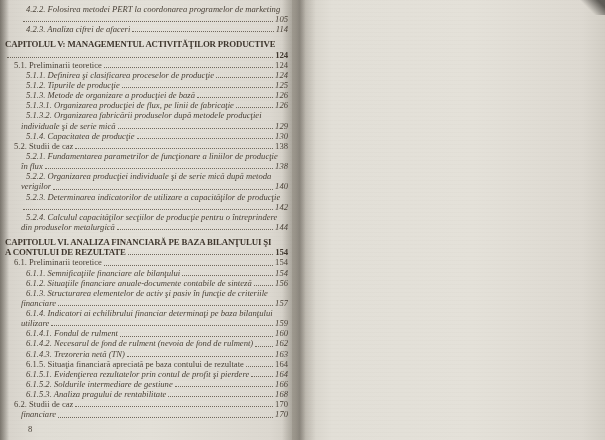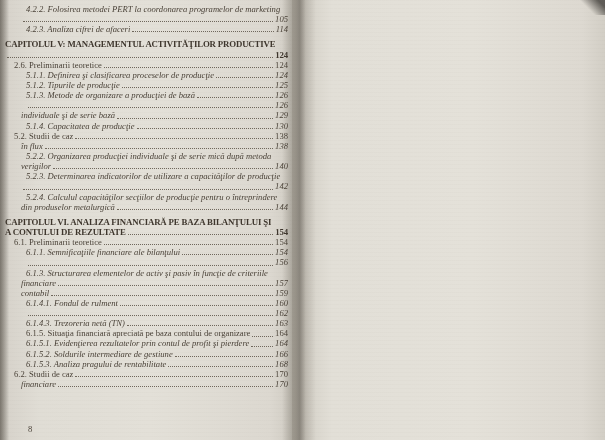--- a/index.html
+++ b/index.html
@@ -101,21 +101,21 @@
           <div class="row">
             <span class="t">CAPITOLUL V: MANAGEMENTUL ACTIVITĂŢILOR PRODUCTIVE</span>
           </div>
           <div class="row cont">
             <span class="leader"></span>
             <span class="pg">124</span>
           </div>
         </div>
         <div class="entry plain ind1">
           <div class="row">
-            <span class="t">2.6. Preliminarii teoretice</span>
+            <span class="t">5.1. Preliminarii teoretice</span>
             <span class="leader"></span>
             <span class="pg">124</span>
           </div>
         </div>
         <div class="entry italic ind2">
           <div class="row">
             <span class="t">5.1.1. Definirea şi clasificarea proceselor de producţie</span>
             <span class="leader"></span>
             <span class="pg">124</span>
           </div>
@@ -129,46 +129,53 @@
         </div>
         <div class="entry italic ind2">
           <div class="row">
             <span class="t">5.1.3. Metode de organizare a producţiei de bază</span>
             <span class="leader"></span>
             <span class="pg">126</span>
           </div>
         </div>
         <div class="entry italic ind2">
           <div class="row">
+            <span class="t">5.1.3.1. Organizarea producţiei de flux, pe linii de fabricaţie</span>
             <span class="leader"></span>
             <span class="pg">126</span>
           </div>
         </div>
         <div class="entry italic ind2">
-          <div class="row cont">
-            <span class="t">individuale şi de serie bază</span>
+          <div class="row">
+            <span class="t">5.1.3.2. Organizarea fabricării produselor după metodele producţiei</span>
+          </div>
+          <div class="row cont">
+            <span class="t">individuale şi de serie mică</span>
             <span class="leader"></span>
             <span class="pg">129</span>
           </div>
         </div>
         <div class="entry italic ind2">
           <div class="row">
             <span class="t">5.1.4. Capacitatea de producţie</span>
             <span class="leader"></span>
             <span class="pg">130</span>
           </div>
         </div>
         <div class="entry plain ind1">
           <div class="row">
             <span class="t">5.2. Studii de caz</span>
             <span class="leader"></span>
             <span class="pg">138</span>
           </div>
         </div>
         <div class="entry italic ind2">
+          <div class="row">
+            <span class="t">5.2.1. Fundamentarea parametrilor de funcţionare a liniilor de producţie</span>
+          </div>
           <div class="row cont">
             <span class="t">în flux</span>
             <span class="leader"></span>
             <span class="pg">138</span>
           </div>
         </div>
         <div class="entry italic ind2">
           <div class="row">
             <span class="t">5.2.2. Organizarea producţiei individuale şi de serie mică după metoda</span>
           </div>
@@ -216,64 +223,69 @@
         </div>
         <div class="entry italic ind2">
           <div class="row">
             <span class="t">6.1.1. Semnificaţiile financiare ale bilanţului</span>
             <span class="leader"></span>
             <span class="pg">154</span>
           </div>
         </div>
         <div class="entry italic ind2">
           <div class="row">
+            <span class="t">6.1.2. Situaţiile financiare anuale-documente contabile de sinteză</span>
             <span class="leader"></span>
             <span class="pg">156</span>
           </div>
         </div>
         <div class="entry italic ind2">
           <div class="row">
             <span class="t">6.1.3. Structurarea elementelor de activ şi pasiv în funcţie de criteriile</span>
           </div>
           <div class="row cont">
             <span class="t">financiare</span>
             <span class="leader"></span>
             <span class="pg">157</span>
           </div>
         </div>
         <div class="entry italic ind2">
-          <div class="row cont">
-            <span class="t">contabil</span>
+          <div class="row">
+            <span class="t">6.1.4. Indicatori ai echilibrului financiar determinaţi pe baza bilanţului</span>
+          </div>
+          <div class="row cont">
+            <span class="t">utilizare</span>
             <span class="leader"></span>
             <span class="pg">159</span>
           </div>
         </div>
         <div class="entry italic ind2">
           <div class="row">
             <span class="t">6.1.4.1.  Fondul de rulment</span>
             <span class="leader"></span>
             <span class="pg">160</span>
           </div>
         </div>
         <div class="entry italic ind2">
           <div class="row">
+            <span class="t">6.1.4.2. Necesarul de fond de rulment (nevoia de fond de rulment)</span>
             <span class="leader"></span>
             <span class="pg">162</span>
           </div>
         </div>
         <div class="entry italic ind2">
           <div class="row">
             <span class="t">6.1.4.3. Trezoreria netă (TN)</span>
             <span class="leader"></span>
             <span class="pg">163</span>
           </div>
         </div>
         <div class="entry plain ind2">
           <div class="row">
-            <span class="t">6.1.5. Situaţia financiară apreciată pe baza contului de organizare</span>
+            <span class="t">6.1.5. Situaţia financiară apreciată pe baza contului de rezultate</span>
             <span class="leader"></span>
             <span class="pg">164</span>
           </div>
         </div>
         <div class="entry italic ind2">
           <div class="row">
             <span class="t">6.1.5.1. Evidenţierea rezultatelor prin contul de profit şi pierdere</span>
             <span class="leader"></span>
             <span class="pg">164</span>
           </div>

